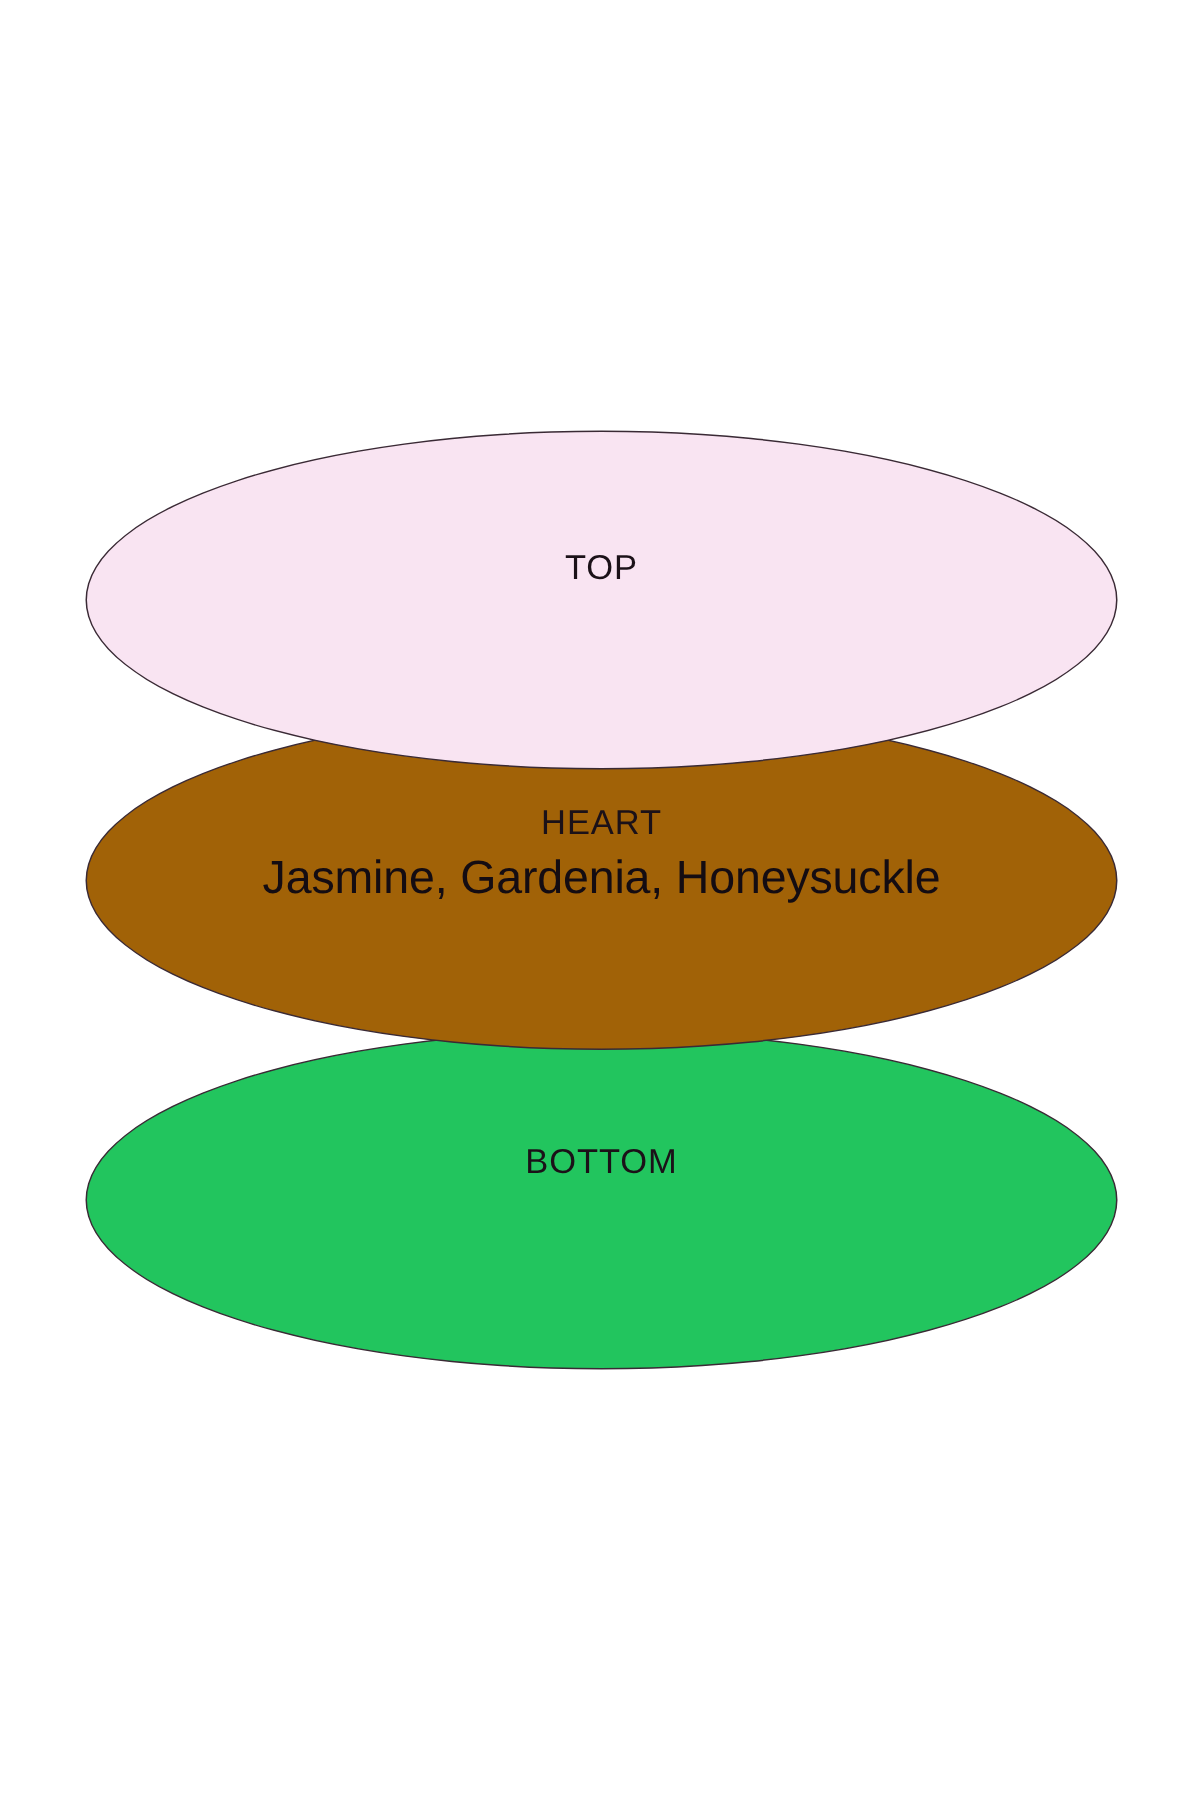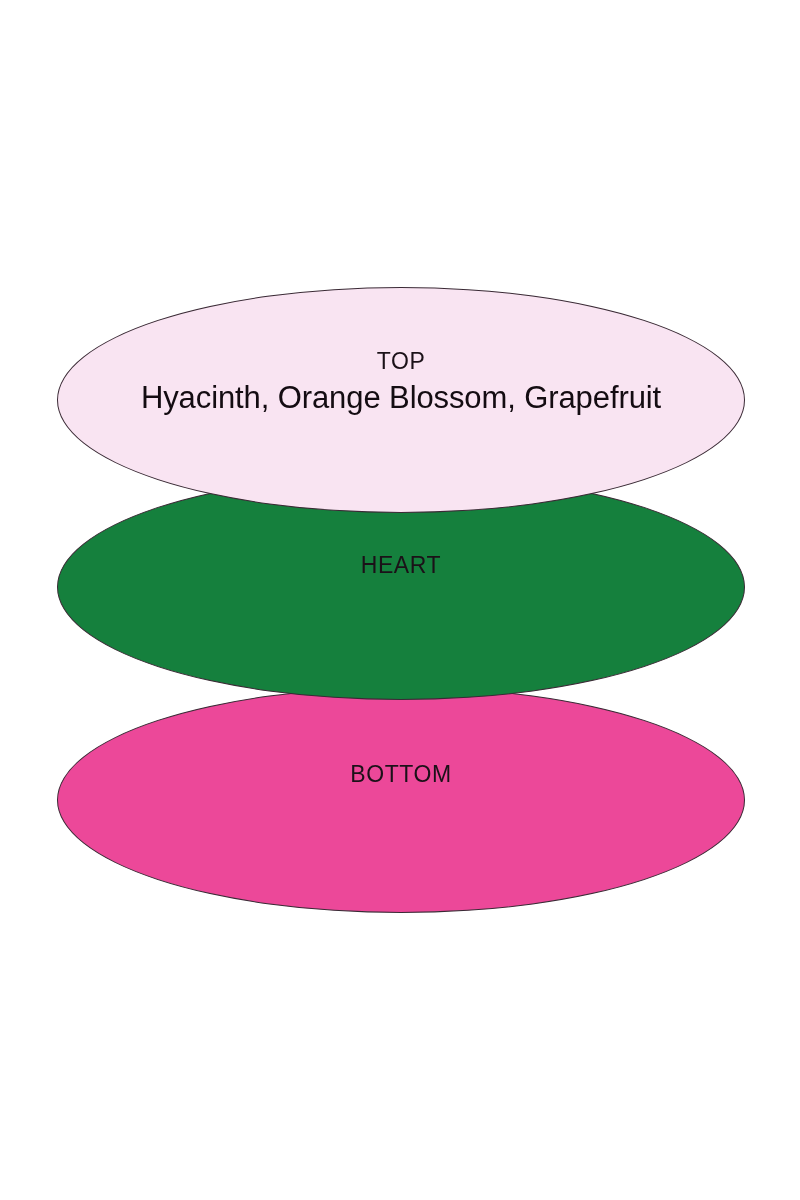--- a/index.html
+++ b/index.html
@@ -73,32 +73,32 @@
   
   #layer-top .note-inner    { transform: translateY(-18px); }
   #layer-heart .note-inner  { transform: translateY(-18px); }
   #layer-bottom .note-inner { transform: translateY(-22px); }
 </style>
 </head>
 <body>
 
 <div id="pyramid-stage" style="background: rgb(255, 255, 255);">
 
-  <div class="note-layer" id="layer-bottom" style="background: #ec4899; border-color: rgb(58, 42, 53);">
+  <div class="note-layer" id="layer-bottom" style="background: #22c55e; border-color: rgb(58, 42, 53);">
     <div class="note-inner">
       <div class="note-heading">BOTTOM</div>
     </div>
   </div>
 
-  <div class="note-layer" id="layer-heart" style="background: #15803d; border-color: rgb(58, 42, 53);">
+  <div class="note-layer" id="layer-heart" style="background: #a16207; border-color: rgb(58, 42, 53);">
     <div class="note-inner">
       <div class="note-heading">HEART</div>
+      <div class="note-list">Jasmine, Gardenia, Honeysuckle</div>
     </div>
   </div>
 
   <div class="note-layer" id="layer-top" style="background: rgb(249, 228, 242); border-color: rgb(58, 42, 53);">
     <div class="note-inner">
       <div class="note-heading">TOP</div>
-      <div class="note-list">Hyacinth, Orange Blossom, Grapefruit</div>
     </div>
   </div>
 
 </div>
 
 </body></html>

